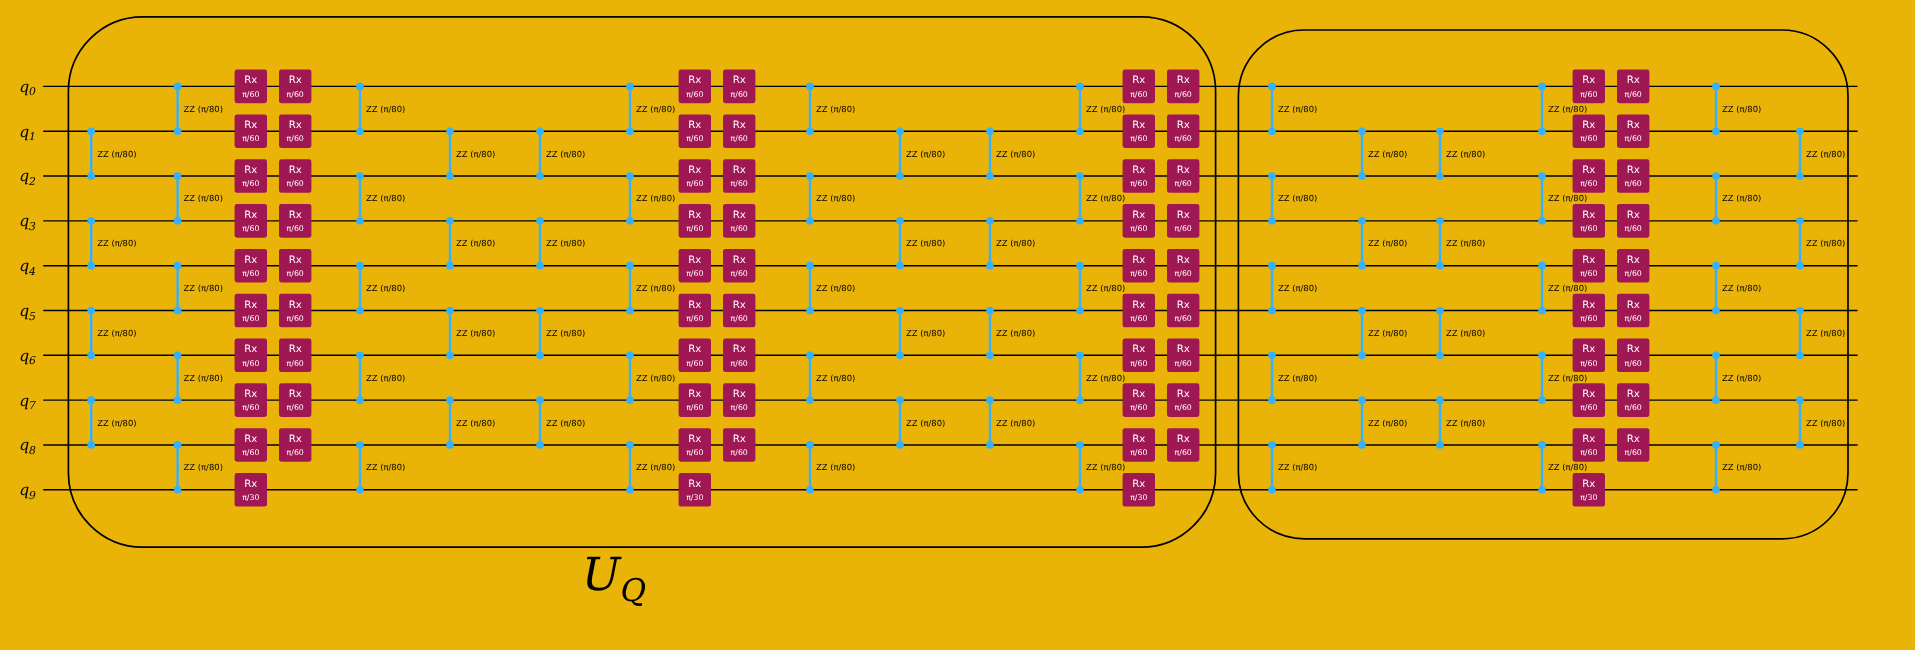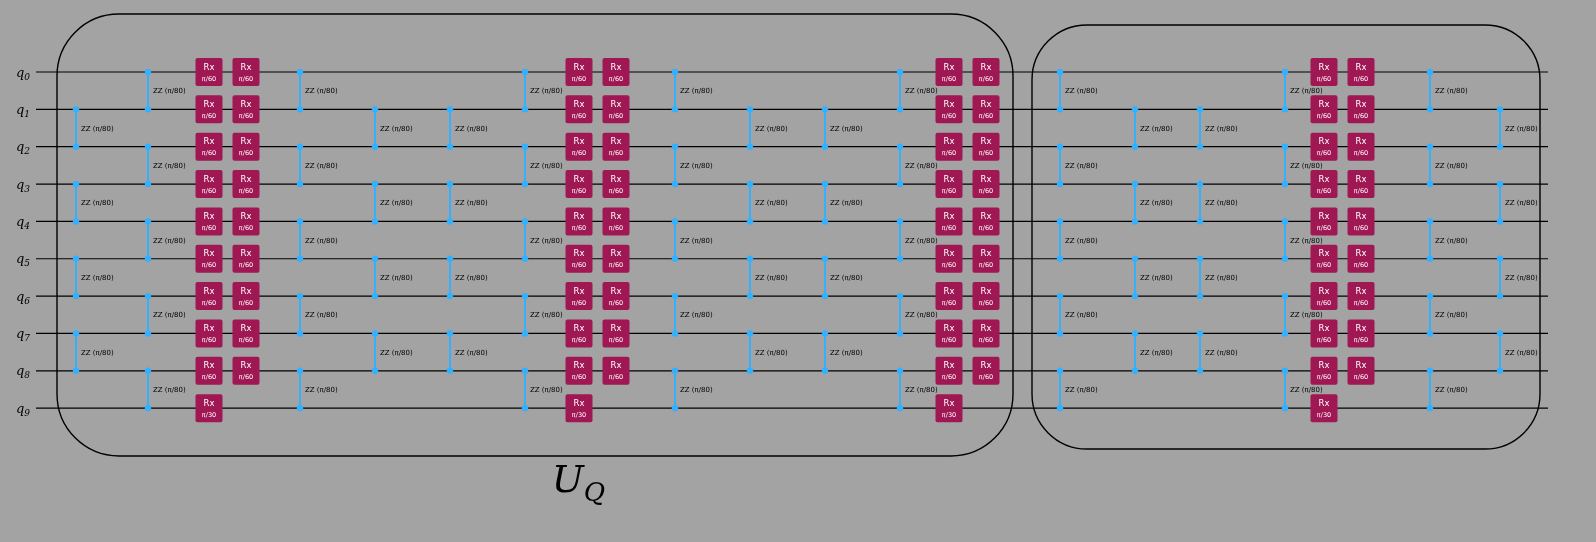--- a/index.html
+++ b/index.html
@@ -1,28 +1,28 @@
 <!DOCTYPE html>
 <html><head>
 <meta charset="utf-8">
 <style>
   html, body { margin: 0; padding: 0; background: #ffffff; }
   #stage {
     position: relative;
     width: 1596px;
     height: 542px;
-    background: #a3a3a3;
+    background: #eab308;
     overflow: hidden;
     font-family: "DejaVu Sans", sans-serif;
   }
   #circuit-svg { position: absolute; left: 0; top: 0; }
   .caption {
     position: absolute;
     width: 120px;
-    text-align: right;
+    text-align: left;
     font-family: "DejaVu Serif", serif;
     font-style: italic;
     font-size: 38px;
     color: #000000;
     line-height: 1;
   }
   .caption sub { font-size: 26px; }
 </style>
 </head>
 <body>

